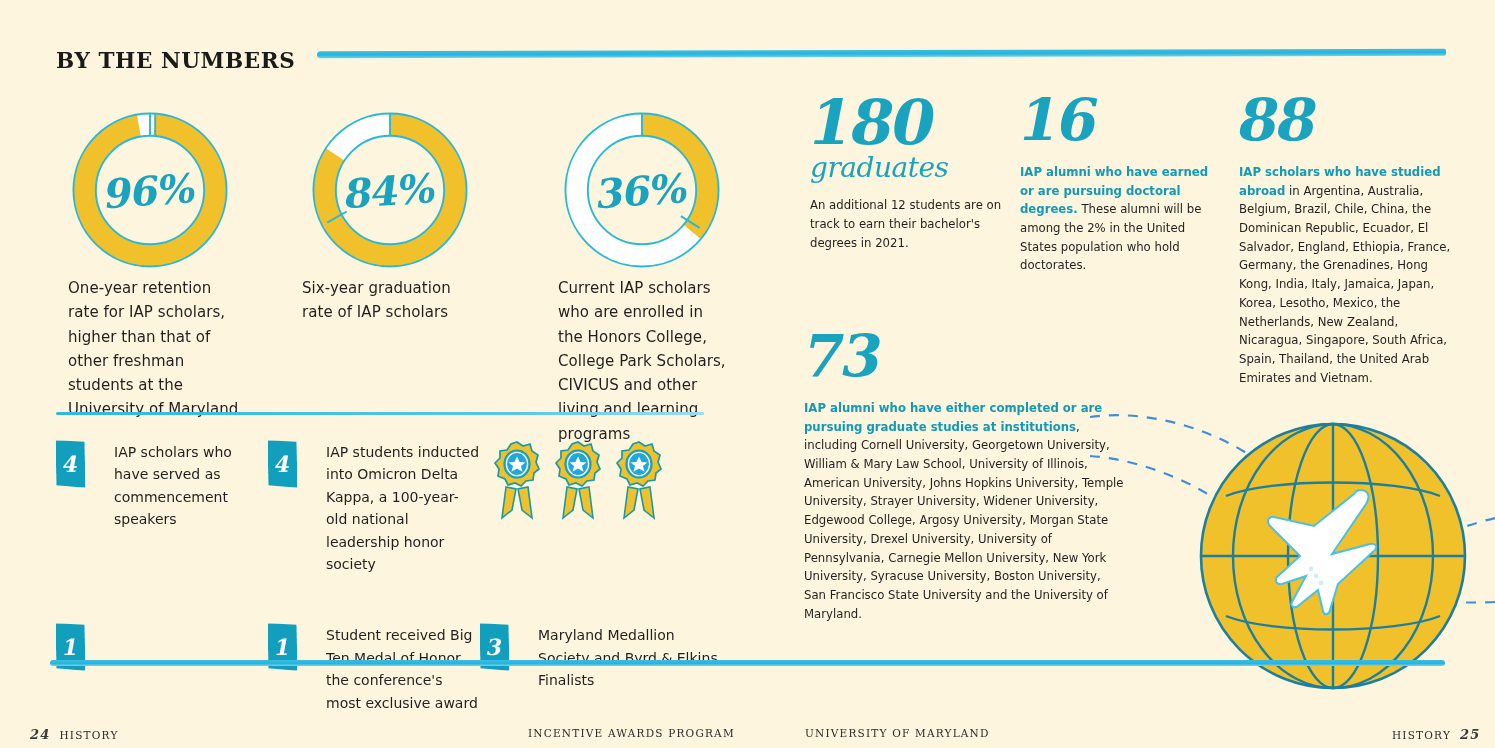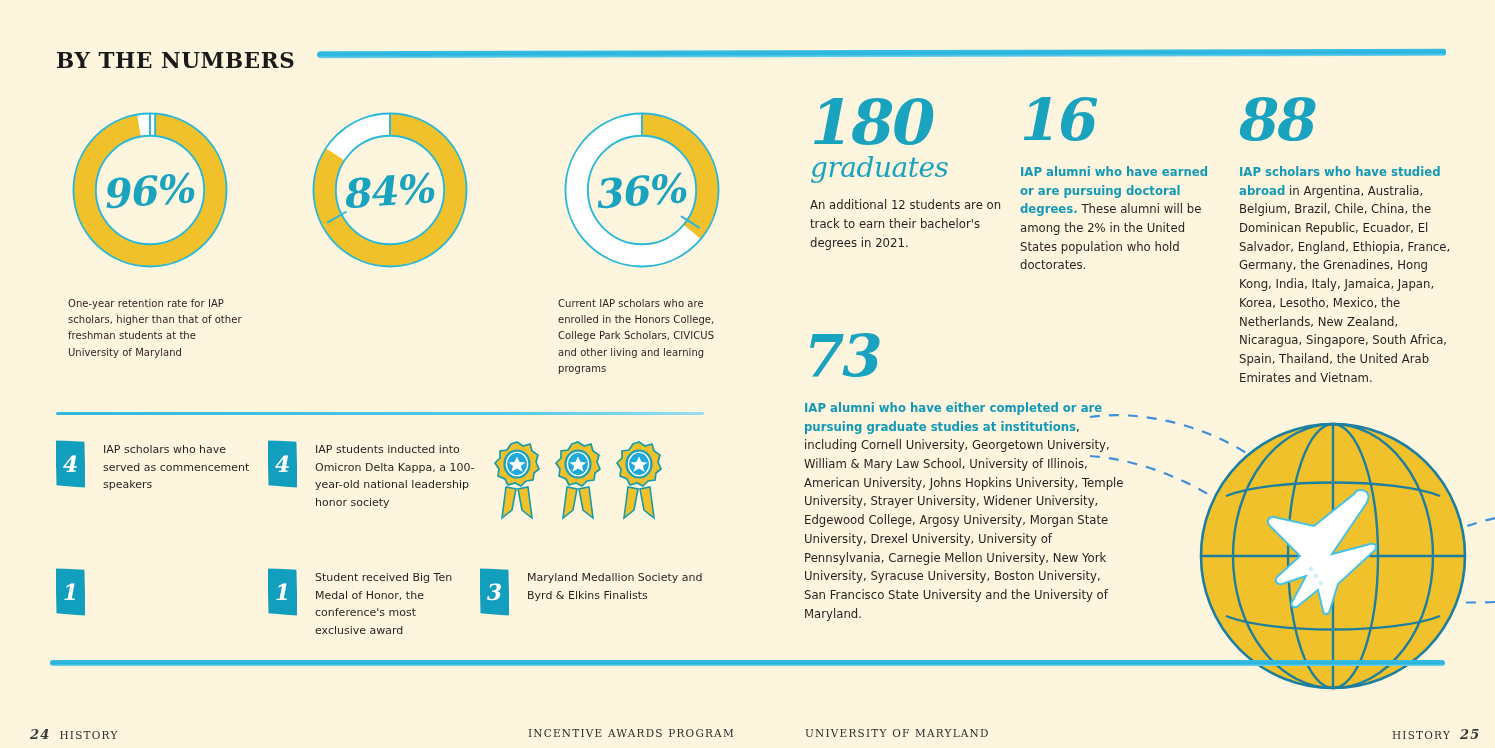--- a/index.html
+++ b/index.html
@@ -35,21 +35,21 @@
   .donut-wrap { position:relative; width:172px; height:172px; margin-left:8px; }
   .donut-cell.c2 .donut-wrap { margin-left:16px; }
   .donut-cell.c3 .donut-wrap { margin-left:36px; }
   .donut-val {
     position:absolute; inset:0; display:flex; align-items:center; justify-content:center;
     font-family:"DejaVu Serif", serif; font-style:italic; font-weight:700;
     font-size:40px; color:#1aa3bf; letter-spacing:-1px;
     transform:rotate(-4deg);
   }
   .donut-cap {
-    margin-top:20px; font-size:10px; line-height:1.62; color:#231f20;
+    font-size:15px; line-height:1.62; color:#231f20;
     letter-spacing:.05px;
   }
   .donut-cell.c1 .donut-cap { margin-left:12px; width:175px; }
   .donut-cell.c2 .donut-cap { margin-left:14px; width:160px; }
   .donut-cell.c3 .donut-cap { margin-left:38px; width:170px; }
 
   
   .mid-rule {
     position:absolute; left:56px; top:412px; width:648px; height:3px;
     background:linear-gradient(to right,#2fb9de,#54c8e6 70%,#9bdcf0);
@@ -61,21 +61,21 @@
   .stat-grid { display:grid; grid-template-columns:212px 212px 1fr; row-gap:48px; }
   .stat { display:flex; }
   .badge {
     width:29px; height:48px; background:#119fbd; flex:0 0 auto;
     display:flex; align-items:center; justify-content:center;
     color:#ffffff; font-family:"DejaVu Serif", serif; font-style:italic; font-weight:700;
     font-size:22px; line-height:1;
     clip-path:polygon(0 0, 100% 2px, 100% 100%, 0 94%);
     transform:rotate(-0.6deg);
   }
-  .stat-txt { margin-left:18px; font-size:11px; line-height:1.6; width:152px; padding-top:1px; }
+  .stat-txt { margin-left:29px; font-size:14px; line-height:1.6; width:152px; padding-top:1px; }
   .stat.wide .stat-txt { width:160px; }
   .stat.ribbons-txt .stat-txt { width:190px; }
 
   
   .ribbons { display:flex; gap:11px; margin-left:12px; }
   .ribbon { width:50px; height:80px; }
 
   
   .right { position:absolute; left:796px; top:96px; width:670px; }
   .bignum {
@@ -158,20 +158,21 @@
           <svg viewBox="0 0 100 100" width="172" height="172">
             <circle cx="50" cy="50" r="38" fill="none" stroke="#ffffff" stroke-width="13"></circle>
             <circle cx="50" cy="50" r="38" fill="none" stroke="#f0c12b" stroke-width="13" stroke-dasharray="200.6 238.8" transform="rotate(-90 50 50)"></circle>
             <circle cx="50" cy="50" r="44.5" fill="none" stroke="#2ab8d8" stroke-width="1.1"></circle>
             <circle cx="50" cy="50" r="31.5" fill="none" stroke="#2ab8d8" stroke-width="1.1"></circle>
             <line x1="50" y1="5.5" x2="50" y2="18.5" stroke="#2ab8d8" stroke-width="1.1"></line>
             <line x1="13.5" y1="69" x2="24.8" y2="62.5" stroke="#2ab8d8" stroke-width="1.1"></line>
           </svg>
           <div class="donut-val">84%</div>
         </div>
+        <div class="donut-cap">Six-year graduation rate of IAP scholars</div>
       </div>
 
       <div class="donut-cell c3">
         <div class="donut-wrap">
           <svg viewBox="0 0 100 100" width="172" height="172">
             <circle cx="50" cy="50" r="38" fill="none" stroke="#ffffff" stroke-width="13"></circle>
             <circle cx="50" cy="50" r="38" fill="none" stroke="#f0c12b" stroke-width="13" stroke-dasharray="86 238.8" transform="rotate(-90 50 50)"></circle>
             <circle cx="50" cy="50" r="44.5" fill="none" stroke="#2ab8d8" stroke-width="1.1"></circle>
             <circle cx="50" cy="50" r="31.5" fill="none" stroke="#2ab8d8" stroke-width="1.1"></circle>
             <line x1="50" y1="5.5" x2="50" y2="18.5" stroke="#2ab8d8" stroke-width="1.1"></line>

